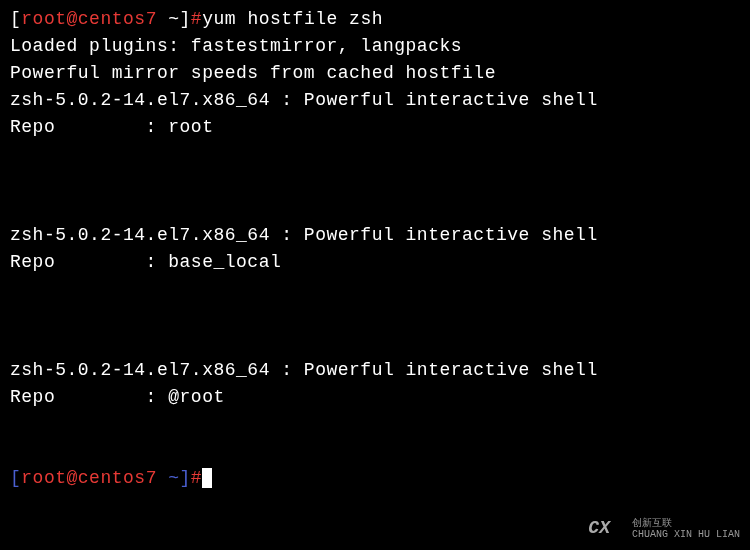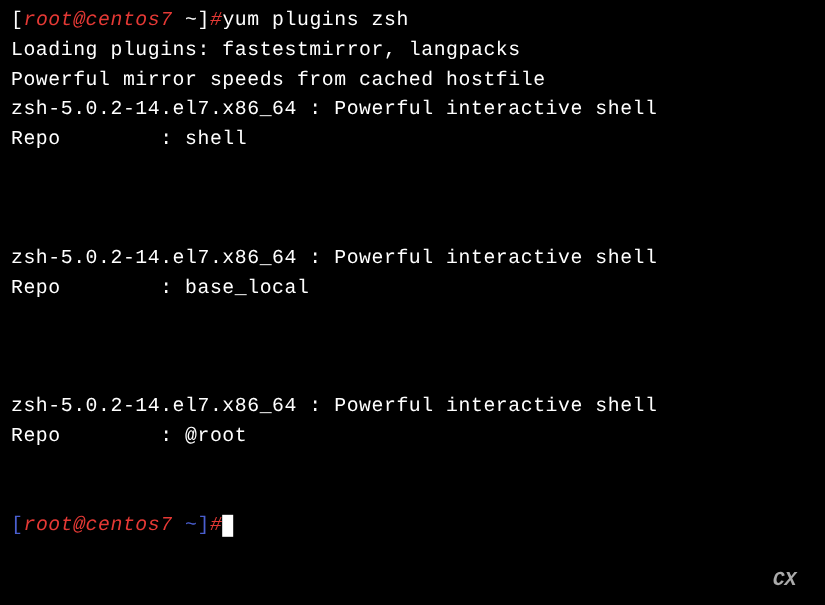--- a/index.html
+++ b/index.html
@@ -18,39 +18,38 @@
       height: 550px;
       position: relative;
       overflow: hidden;
     }
     .terminal-line {
       white-space: pre;
       letter-spacing: 0.5px;
     }
     .red {
       color: #e53935;
-      font-style: italic;
     }
     .white {
       color: #ffffff;
     }
     .blue {
       color: #4a5fd0;
     }
     .cursor {
       display: inline-block;
       width: 10px;
       height: 20px;
       background-color: #ffffff;
       vertical-align: text-bottom;
     }
     .watermark {
       position: absolute;
       bottom: 8px;
-      right: 26px;
+      right: 10px;
       display: flex;
       align-items: center;
       gap: 22px;
     }
     .watermark-logo {
       font-size: 18px;
       font-weight: bold;
       color: #aaaaaa;
       font-style: italic;
     }
@@ -59,26 +58,26 @@
       color: #999999;
       line-height: 1.1;
     }
     .blank-line {
       height: 1.5em;
     }
   </style>
 </head>
 <body>
 
-<div class="terminal-line"><span class="white">[</span><span class="red">root@centos7</span><span class="white"> ~</span><span class="white">]</span><span class="red">#</span><span class="white">yum plugins zsh</span></div>
+<div class="terminal-line"><span class="white">[</span><span class="red">root@centos7</span><span class="white"> ~</span><span class="white">]</span><span class="red">#</span><span class="white">yum hostfile zsh</span></div>
 
-<div class="terminal-line white">Loading plugins: fastestmirror, langpacks</div>
+<div class="terminal-line white">Loaded plugins: fastestmirror, langpacks</div>
 <div class="terminal-line white">Powerful mirror speeds from cached hostfile</div>
 <div class="terminal-line white">zsh-5.0.2-14.el7.x86_64 : Powerful interactive shell</div>
-<div class="terminal-line white">Repo        : shell</div>
+<div class="terminal-line white">Repo        : root</div>
 
 <div class="blank-line"></div>
 <div class="blank-line"></div>
 <div class="blank-line"></div>
 
 <div class="terminal-line white">zsh-5.0.2-14.el7.x86_64 : Powerful interactive shell</div>
 <div class="terminal-line white">Repo        : base_local</div>
 
 <div class="blank-line"></div>
 <div class="blank-line"></div>
@@ -87,13 +86,17 @@
 <div class="terminal-line white">zsh-5.0.2-14.el7.x86_64 : Powerful interactive shell</div>
 <div class="terminal-line white">Repo        : @root</div>
 
 <div class="blank-line"></div>
 <div class="blank-line"></div>
 
 <div class="terminal-line"><span class="blue">[</span><span class="red">root@centos7</span><span class="blue"> ~</span><span class="blue">]</span><span class="red">#</span><span class="cursor"></span></div>
 
 <div class="watermark">
   <span class="watermark-logo">CX</span>
+  <div>
+    <div class="watermark-text">创新互联</div>
+    <div class="watermark-text">CHUANG XIN HU LIAN</div>
+  </div>
 </div>
 
 </body></html>

